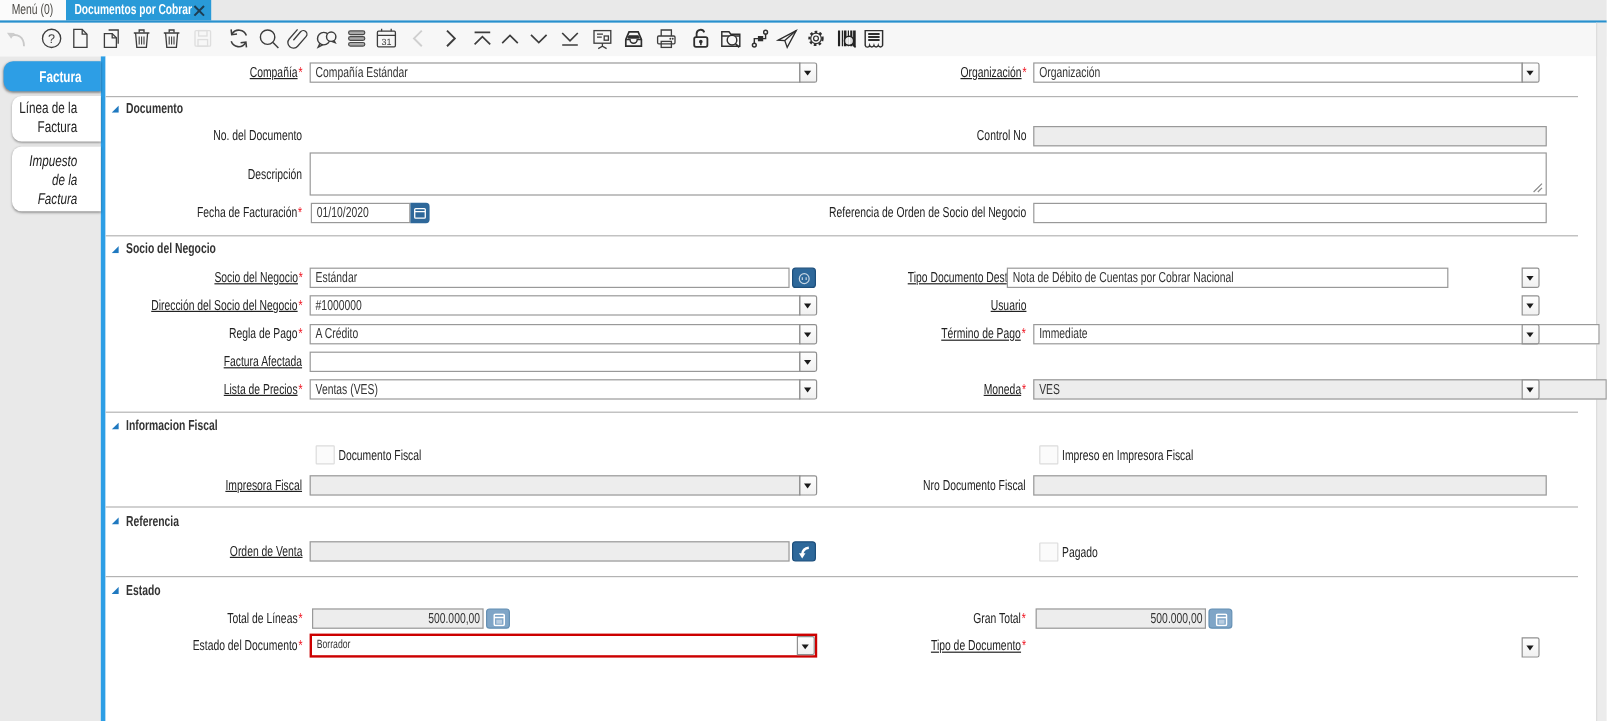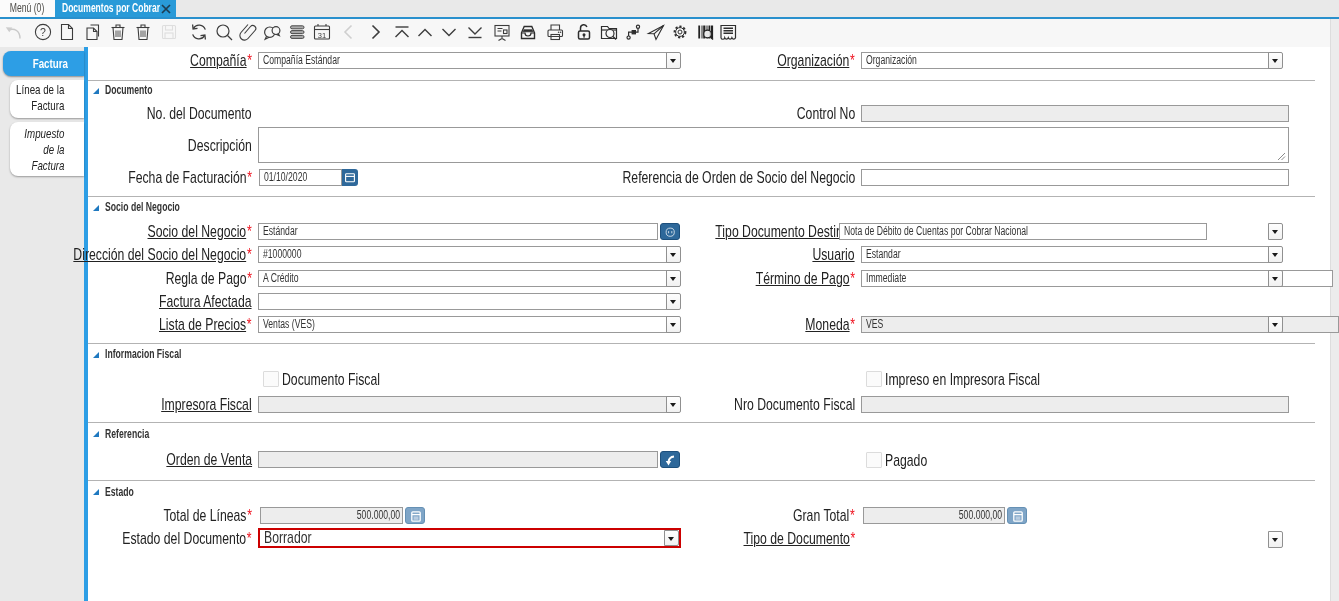--- a/index.html
+++ b/index.html
@@ -25,21 +25,21 @@
 .stab .t{transform-origin:100% 50%;transform:scaleX(.75);position:absolute;text-align:right}
 #stab1 .t{right:16px;top:0;line-height:25px}
 #stab2 .t{right:20px;top:2px;line-height:16px}
 #stab3 .t{right:20px;top:4px;line-height:16px}
 #stab2{left:10px;top:80px;width:74px;height:38px;background:#fff;border-radius:8px 0 0 8px;padding:2px 20px 0 0;line-height:16px;font-size:13px;box-shadow:0 1px 2px rgba(0,0,0,.35)}
 #stab3{left:10px;top:122px;width:74px;height:54px;background:#fff;border-radius:8px 0 0 8px;padding:3px 20px 0 0;line-height:16px;font-size:13px;font-style:italic;box-shadow:0 1px 2px rgba(0,0,0,.35)}
 
 #content{left:88px;top:47px;width:1242px;height:554px;background:#fff}
 #scroll{left:1330px;top:19px;width:9px;height:582px;background:#ececec;border-left:1px solid #ddd;box-sizing:border-box}
 
-.lbl{position:absolute;font-size:17px;color:#222;white-space:nowrap;line-height:13px}
+.lbl{position:absolute;font-size:12px;color:#222;white-space:nowrap;line-height:13px}
 .u .t{text-decoration:underline}
 .lbl i{font-style:normal;color:#ef1421;text-decoration:none;display:inline-block;margin-left:1px;letter-spacing:0}
 .fld{position:absolute;height:17px;box-sizing:border-box;border:1px solid #999;background:#fff;font-size:12px;line-height:15px;color:#333;padding:0 2px 0 4px;white-space:nowrap;overflow:hidden}
 .t{display:inline-block;transform:scaleX(.72);transform-origin:0 50%;white-space:nowrap}
 .lbl .t{transform-origin:100% 50%}
 .lbl.ll .t{transform-origin:0 50%}
 .t.tr{transform-origin:100% 50%}
 .ro{background:#ededed}
 .dd{position:absolute;width:15px;height:17px;box-sizing:border-box;border:1px solid #909090;background:linear-gradient(#fefefe,#f1f1f1);border-radius:0 2px 2px 0}
 .dd::after{content:"";position:absolute;left:3px;top:6px;width:0;height:0;border-left:3.5px solid transparent;border-right:3.5px solid transparent;border-top:4px solid #1a1a1a}
@@ -310,21 +310,20 @@
         <path d="M3.6 4.1 v2.2 M6.8 4.1 v2.2" stroke="#c8d7e4" stroke-width="1" fill="none"></path>
       </svg>
   </div>
   <div class="lbl u" style="right:484px;top:225px"><span class="t">Tipo Documento Destino<i>*</i></span></div>
   <div class="fld" style="left:839px;top:223px;width:368px"><span class="t">Nota de Débito de Cuentas por Cobrar Nacional</span></div>
   <div class="dd" style="left:1268px;top:223px"></div>
   <div class="lbl u" style="right:1087px;top:248px"><span class="t">Dirección del Socio del Negocio<i>*</i></span></div>
   <div class="fld" style="left:258px;top:246px;width:409px"><span class="t">#1000000</span></div>
   <div class="dd" style="left:666px;top:246px"></div>
   <div class="lbl u" style="right:484px;top:248px"><span class="t">Usuario</span></div>
-  <div class="fld" style="left:861px;top:246px;width:408px"><span class="t">Estandar</span></div>
   <div class="dd" style="left:1268px;top:246px"></div>
   <div class="lbl" style="right:1087px;top:272px"><span class="t">Regla de Pago<i>*</i></span></div>
   <div class="fld" style="left:258px;top:270px;width:409px"><span class="t">A Crédito</span></div>
   <div class="dd" style="left:666px;top:270px"></div>
   <div class="lbl u" style="right:484px;top:272px"><span class="t">Término de Pago<i>*</i></span></div>
   <div class="fld" style="left:861px;top:270px;width:472px"><span class="t">Immediate</span></div>
   <div class="dd" style="left:1268px;top:270px"></div>
   <div class="lbl u" style="right:1087px;top:295px"><span class="t">Factura Afectada</span></div>
   <div class="fld" style="left:258px;top:293px;width:409px"></div>
   <div class="dd" style="left:666px;top:293px"></div>
@@ -384,18 +383,18 @@
   <div class="fld ro" style="left:863px;top:507px;width:142px;text-align:right;padding-right:2px"><span class="t tr">500.000,00</span></div>
   <div class="cbtn" style="left:1007px;top:507px">
     <svg style="position:absolute;left:5px;top:3px" width="10" height="11" viewBox="0 0 10 11">
         <rect x="0.8" y="0.8" width="8.4" height="9.4" rx="1" fill="none" stroke="#fff" stroke-width="1.3"></rect>
         <line x1="0.8" y1="3.6" x2="9.2" y2="3.6" stroke="#fff" stroke-width="1.3"></line>
         <rect x="2.6" y="5.4" width="4.8" height="3.4" fill="#e9eff5" stroke="none" opacity=".55"></rect>
       </svg>
   </div>
   <div class="lbl" style="right:1087px;top:532px"><span class="t">Estado del Documento<i>*</i></span></div>
   <div class="abs" style="left:258px;top:528px;width:423px;height:20px;border:2px solid #cc0000;box-sizing:border-box;background:#fff">
-    <div style="position:absolute;left:0;top:0;width:100%;height:100%;font-size:17px;line-height:16px;color:#333;padding:0 16px 0 4px;box-sizing:border-box"><span class="t">Borrador</span></div>
+    <div style="position:absolute;left:0;top:0;width:100%;height:100%;font-size:10px;line-height:16px;color:#333;padding:0 16px 0 4px;box-sizing:border-box"><span class="t">Borrador</span></div>
     <div class="dd" style="right:0;top:0;left:auto;height:16px"></div>
   </div>
   <div class="lbl u" style="right:484px;top:532px"><span class="t">Tipo de Documento<i>*</i></span></div>
   <div class="dd" style="left:1268px;top:531px"></div>
 </div>
 
 </body></html>

